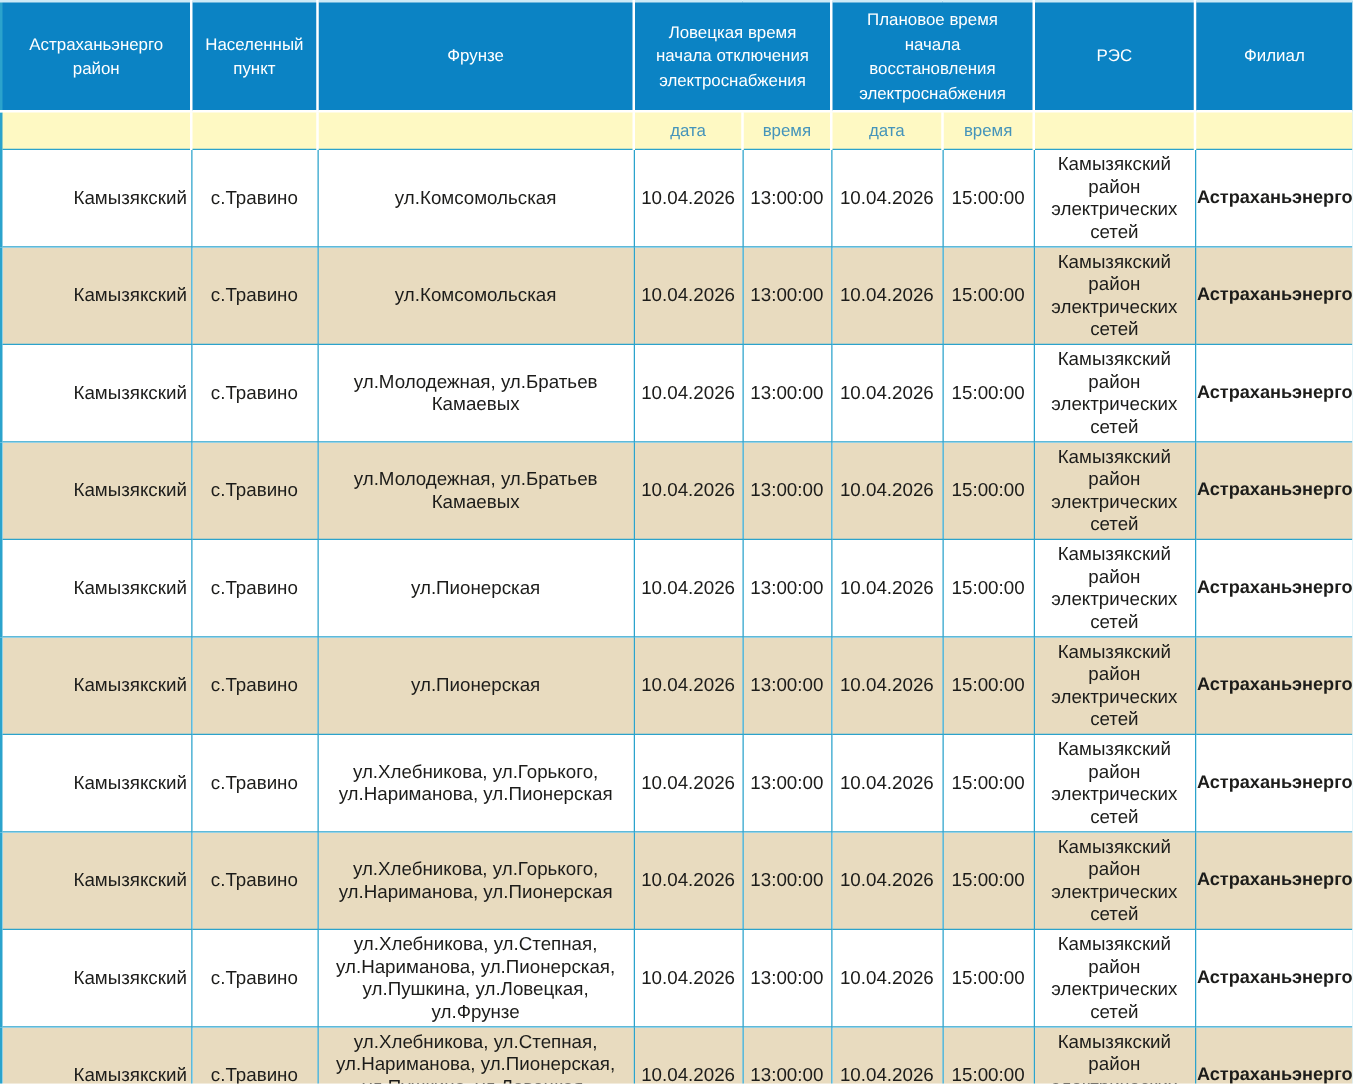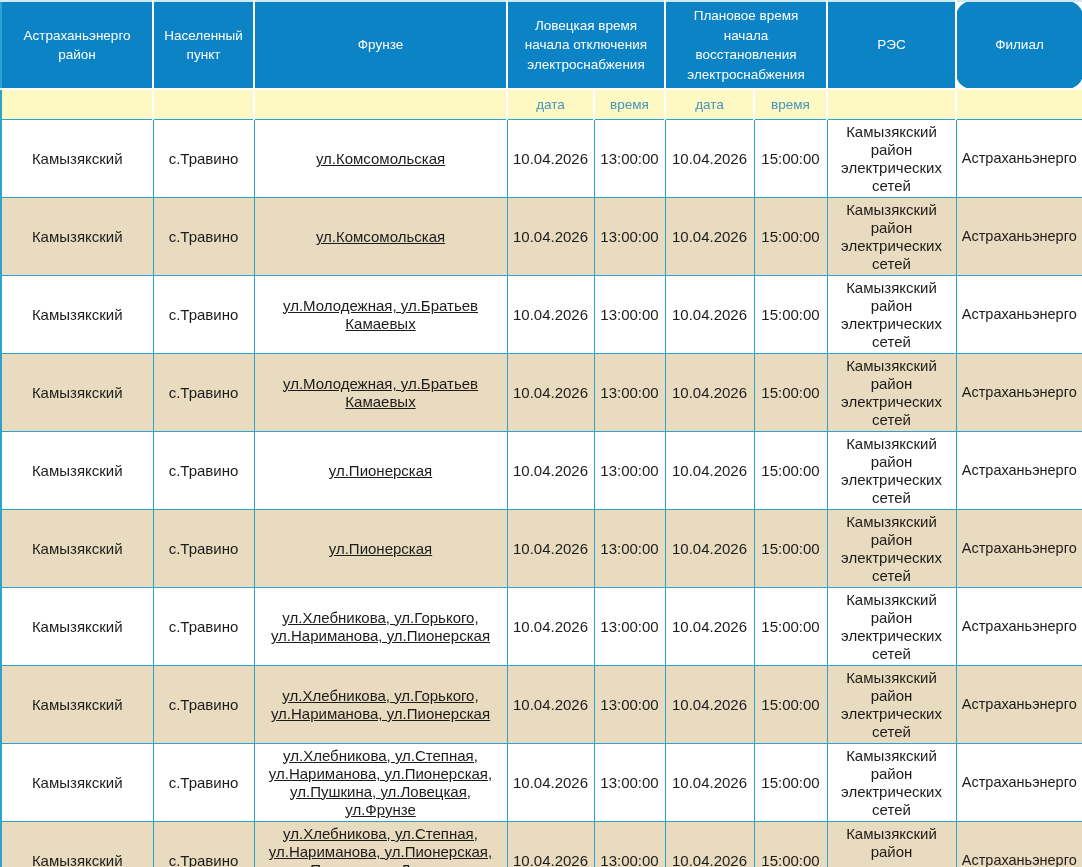--- a/index.html
+++ b/index.html
@@ -28,21 +28,21 @@
     font-weight: 400;
     line-height: 1.45;
     border: 2px solid #ffffff;
     vertical-align: middle;
     text-align: center;
     padding: 4px 6px;
     height: 75px;
   }
   thead tr.main-header th.col-restore-group { padding: 4px 16px; margin-top: 12px; }
   thead tr.main-header th:first-child  { border-left-color: #2ba3cc; }
-  thead tr.main-header th:last-child   { border-right-color: #2ba3cc; border-radius: 16px; }
+  thead tr.main-header th:last-child   { border-right-color: #2ba3cc; }
   thead tr.main-header th { border-top-color: #cdeaf6; }
 
   thead tr.sub-header td {
     background: #fef9c3;
     color: #4594ba;
     font-size: 13.5px;
     border: 2px solid #ffffff;
     border-bottom: 1px solid #2ba3cc;
     text-align: center;
     vertical-align: middle;
@@ -57,24 +57,24 @@
     border: 1px solid #2ba3cc;
     color: #1c1c1a;
     font-size: 15px;
     line-height: 1.2;
     text-align: center;
     vertical-align: middle;
     padding: 2px 3px;
     height: 73px;
     overflow: hidden;
   }
-  tbody td:first-child { border-left-width: 2px; }
+  tbody td:first-child { border-left-width: 2px; text-align: right; }
   tbody td:last-child  { border-right-width: 2px; }
-  tbody td.col-street  { padding: 2px 12px; text-decoration: underline; }
-  tbody td.col-branch  { font-size: 14.5px; padding: 2px 1px; }
+  tbody td.col-street  { padding: 2px 12px; }
+  tbody td.col-branch  { font-size: 14.5px; padding: 2px 1px; font-weight: bold; }
   tbody tr.plain td { background: #ffffff; }
   tbody tr.alt td   { background: #e8dbbf; }
 </style>
 </head>
 <body>
 
 <div class="viewport">
   <table class="outage-table">
     <colgroup>
       <col style="width:152px">

